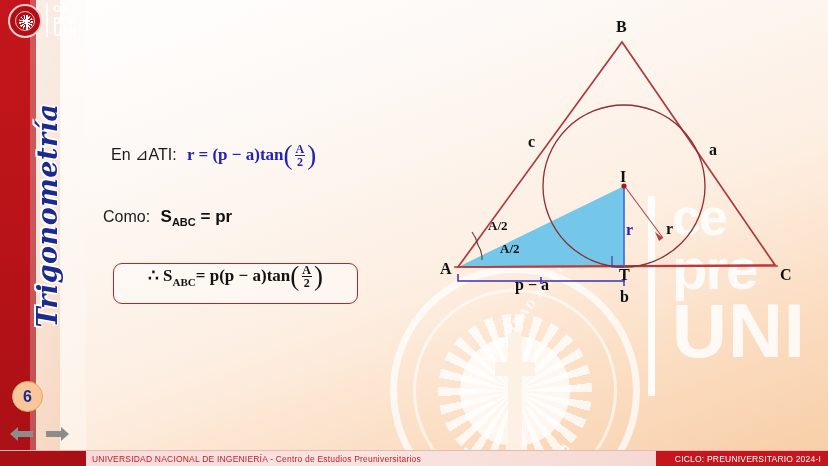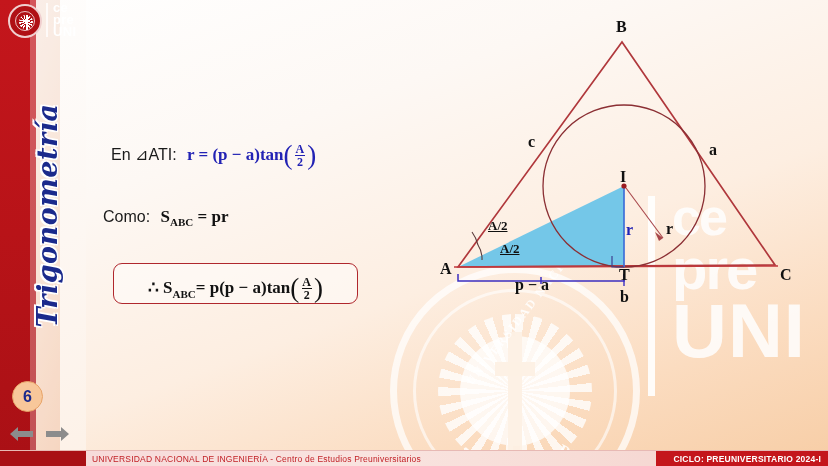--- a/index.html
+++ b/index.html
@@ -134,62 +134,62 @@
     color:#e8262d;font-size:19px;font-weight:bold;
   }
   .line{
     position:absolute;color:#1a1a1a;font-size:16px;
     font-family:"Liberation Sans", sans-serif;white-space:nowrap;
   }
   #line1{left:103px;top:103px;}
   #line2{left:103px;top:143px;margin-left:8px;}
   #line3{left:103px;top:207px;}
   .blue{color:#2222b4;font-weight:bold;font-family:"Liberation Serif", serif;font-size:17px;}
-  .blk-bold{color:#111;font-weight:bold;font-family:Liberation Serif, serif;font-size:17px;}
+  .blk-bold{color:#111;font-weight:bold;font-family:Liberation Sans, sans-serif;font-size:17px;}
   sub{font-size:11px;}
 
   .frac{
     display:inline-flex;flex-direction:column;align-items:center;
     vertical-align:middle;line-height:1;margin:0 1px;position:relative;top:-1px;
   }
   .frac .num{font-size:12px;padding:0 2px;}
   .frac .den{font-size:12px;padding:0 2px;border-top:1.3px solid currentColor;}
   .paren{font-size:27px;font-weight:normal;line-height:1;vertical-align:middle;position:relative;top:-1px;}
 
   #result-box{
     position:absolute;left:113px;top:263px;width:243px;height:39px;
     border:1.6px solid #b0272d;border-radius:9px;
     background:rgba(255,255,255,.45);
-    display:flex;align-items:flex-end;justify-content:center;
+    display:flex;align-items:flex-start;justify-content:center;
   }
   #result-text{color:#121212;font-weight:bold;font-family:"Liberation Serif", serif;font-size:17px;white-space:nowrap;}
 
   
   #figure{position:absolute;left:420px;top:8px;width:400px;height:300px;}
   .glabel{
     position:absolute;font-family:"Liberation Serif", serif;font-weight:bold;
     color:#101010;font-size:16px;user-select:none;
   }
   .glabel.blue{color:#2222b4;font-size:16px;}
-  .glabel.small{font-size:13px;text-decoration:underline;}
+  .glabel.small{font-size:13px;}
 
   
   #footer{
     position:absolute;left:0;bottom:0;width:828px;height:16px;
     background:linear-gradient(90deg,#f6d8d8 0%,#f9e4e0 45%,#f7dcd6 70%,#f3cfcb 100%);
     border-top:1px solid #e7b9b4;box-sizing:border-box;margin-top:40px;
   }
   #footer-left{
     position:absolute;left:92px;top:3px;color:#c22127;font-size:8.5px;letter-spacing:.2px;
   }
   #footer-right-bg{
     position:absolute;right:0;top:0;width:172px;height:16px;background:#c4161c;
   }
   #footer-right{
-    position:absolute;right:7px;top:3px;color:#ffffff;font-size:8.5px;letter-spacing:.2px;font-weight:bold;
+    position:absolute;right:7px;top:3px;color:#ffffff;font-size:8.5px;letter-spacing:.2px;
   }
   #footer-rail{position:absolute;left:0;top:0;width:86px;height:16px;background:#a91015;}
 </style>
 </head>
 <body>
 
 <div id="slide">
 
   <div id="wm-bar"></div>
   <div class="wm-text" id="wm-ce">ce</div>

